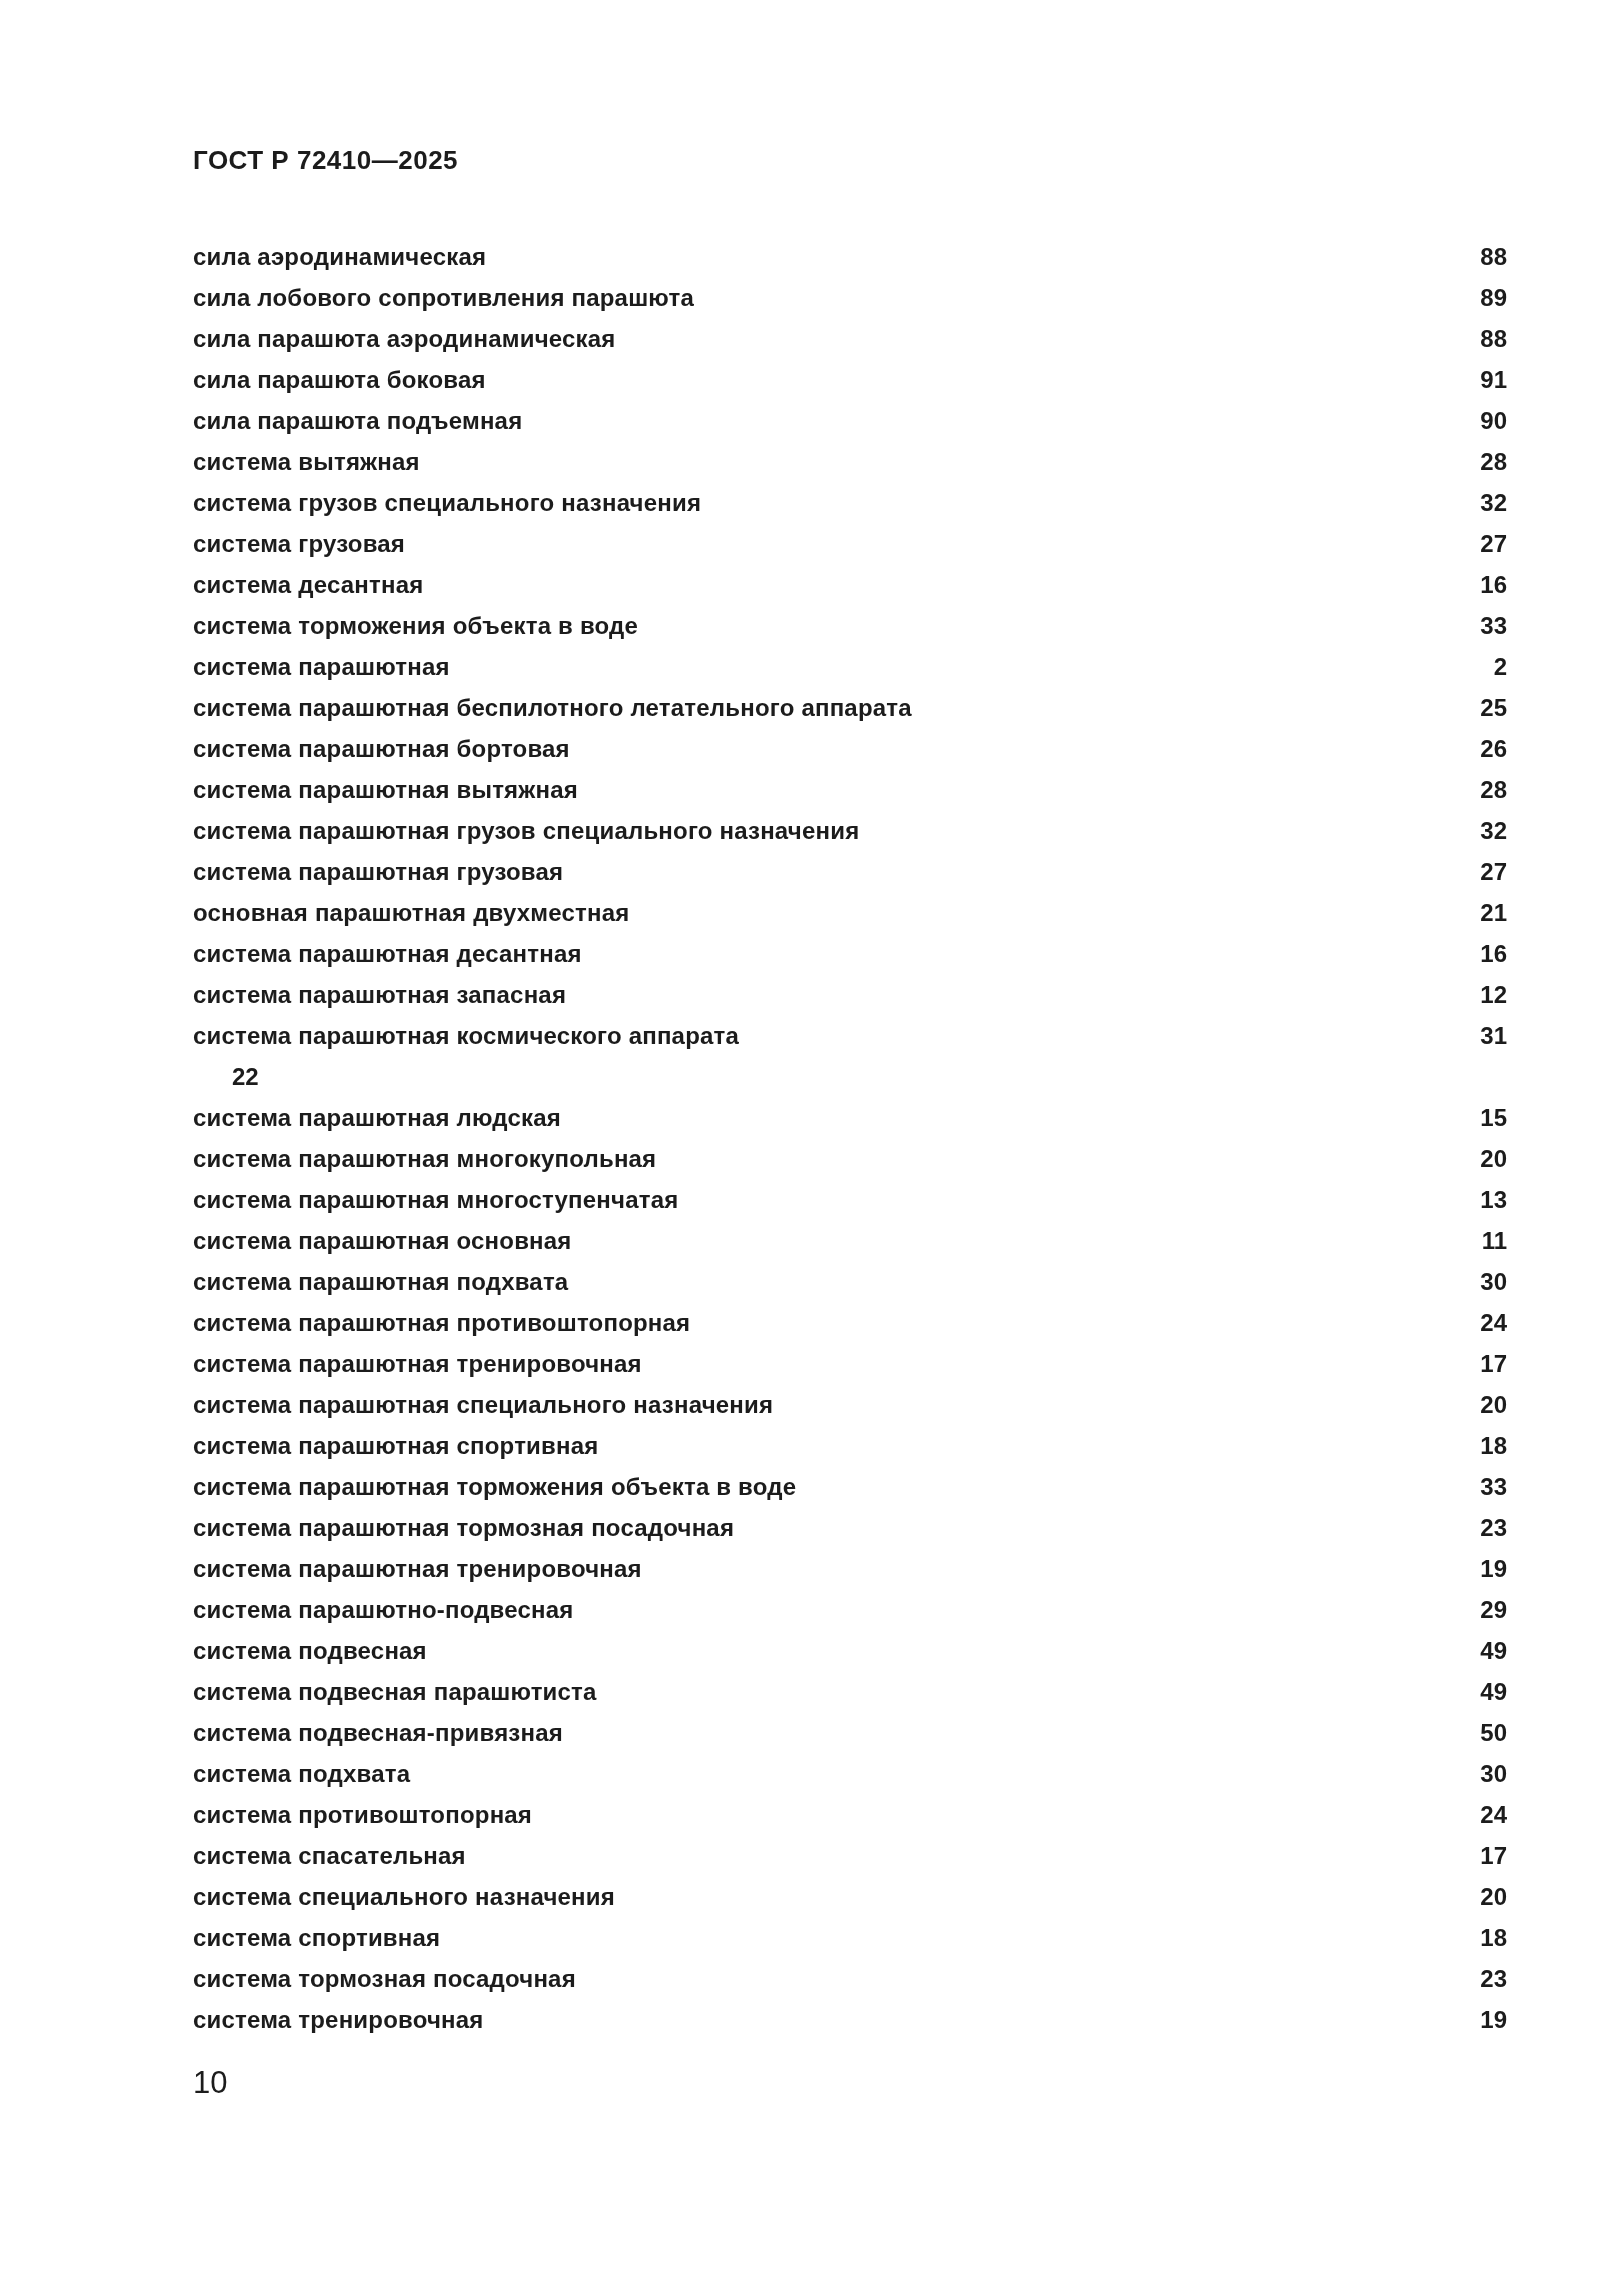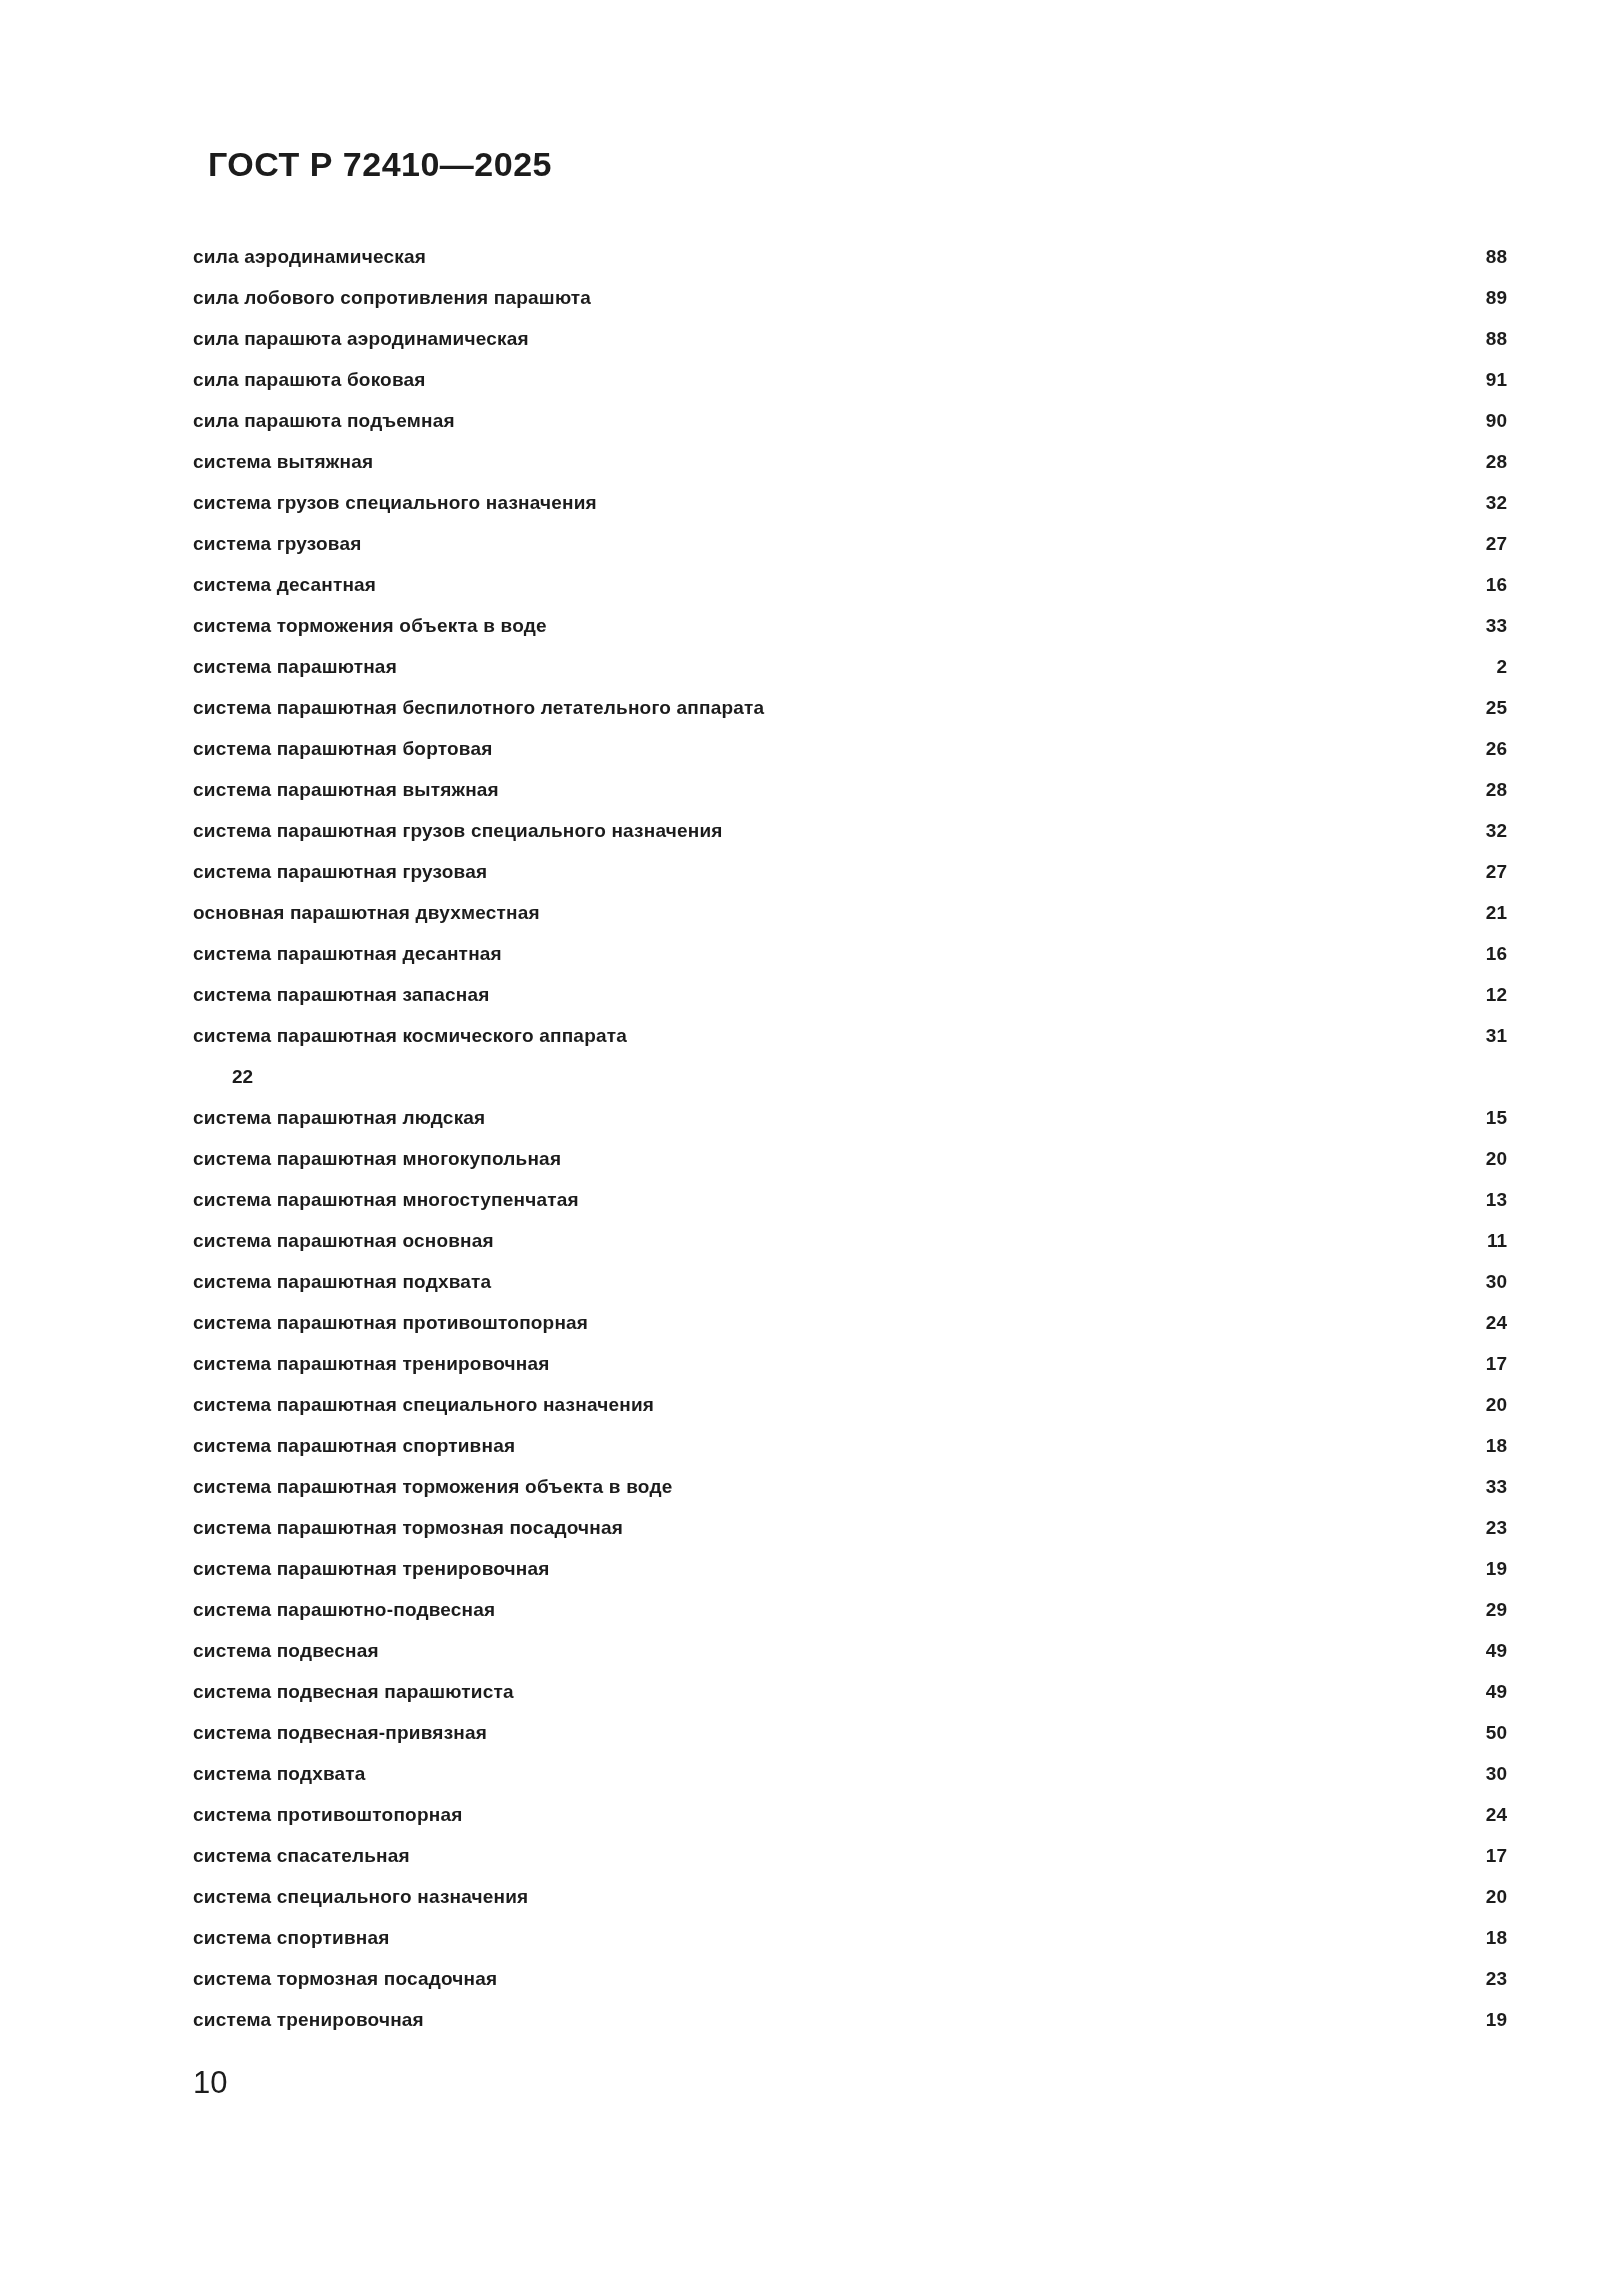--- a/index.html
+++ b/index.html
@@ -10,40 +10,40 @@
   body {
     width: 1621px;
     height: 2293px;
     position: relative;
     font-family: "Liberation Sans", sans-serif;
     color: #1c1c1c;
     overflow: hidden;
   }
   .doc-header {
     position: absolute;
-    left: 208px;
+    left: 193px;
     top: 145px;
-    font-size: 34px;
+    font-size: 26px;
     font-weight: bold;
     letter-spacing: 0.5px;
     white-space: nowrap;
   }
   .index-list {
     position: absolute;
     left: 193px;
     right: 114px;
     top: 236px;
   }
   .index-row {
     display: flex;
     justify-content: space-between;
     align-items: baseline;
     height: 41px;
     line-height: 41px;
-    font-size: 19px;
+    font-size: 24px;
     white-space: nowrap;
   }
   .index-term {
     font-weight: bold;
     letter-spacing: 0.2px;
   }
   .index-page {
     font-weight: bold;
     text-align: right;
     padding-left: 39px;

